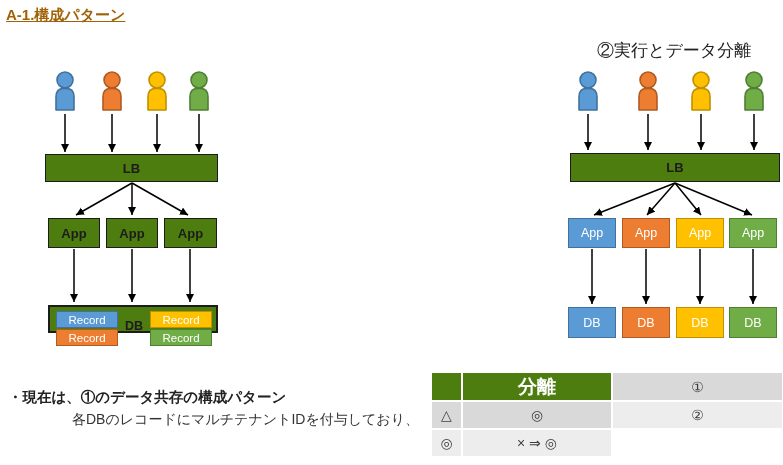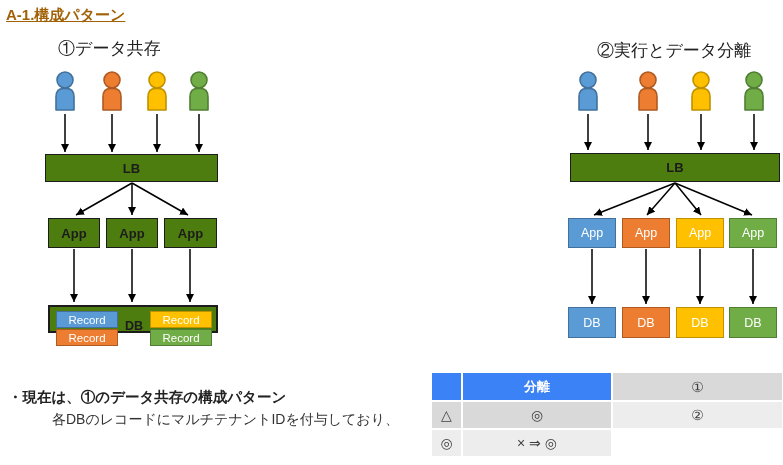--- a/index.html
+++ b/index.html
@@ -50,41 +50,40 @@
   .col1 { left:568px; } .col2 { left:622px; } .col3 { left:676px; } .col4 { left:729px; }
 
   .c-blue   { background:#5B9BD5; border-color:#41719C; }
   .c-orange { background:#ED7D31; border-color:#AE5A21; }
   .c-yellow { background:#FFC000; border-color:#BF9000; }
   .c-green  { background:#70AD47; border-color:#507E32; }
 
   
   #note { position:absolute; left:8px; top:388px; }
   .note-head { font-size:14.5px; font-weight:bold; color:#222; }
-  .note-line { margin-left:44px; margin-top:4px; font-size:14px; color:#333; }
+  .note-line { margin-left:64px; margin-top:4px; font-size:14px; color:#333; }
 
   
   #cmp-table {
     position:absolute; left:432px; top:373px;
     display:grid; grid-template-columns:29px 148px 169px;
     grid-template-rows:27px 26px 26px; gap:2px; background:#fff;
   }
   #cmp-table > div { display:flex; align-items:center; justify-content:center; }
-  .th { background:#3b82f6; color:#fff; font-weight:bold; font-size:13px; }
+  .th { background:#4d7c0f; color:#fff; font-weight:bold; font-size:19px; }
   .td { font-size:14px; color:#3f3f3f; }
   .row1 { background:#D9D9D9; }
   .row2 { background:#EDEDED; }
 </style>
 </head>
 <body>
 
 <div class="canvas">
 
   <div class="page-title">A-1.構成パターン</div>
-  <div class="diagram-title" id="dl-title">①データ共存</div>
   <div class="diagram-title" id="dr-title">②実行とデータ分離</div>
 
   <svg class="overlay">
     <defs>
       <marker id="ah" markerUnits="userSpaceOnUse" markerWidth="10" markerHeight="10" refX="8" refY="4" orient="auto">
         <path d="M0,0 L8,4 L0,8 Z" fill="#000"></path>
       </marker>
       <symbol id="person" viewBox="0 0 24 40">
         <circle cx="12" cy="9" r="8" stroke-width="1.6"></circle>
         <path d="M3 39 L3 26 Q3 17.5 10.5 17.5 L13.5 17.5 Q21 17.5 21 26 L21 39 Z" stroke-width="1.6" stroke-linejoin="round"></path>

